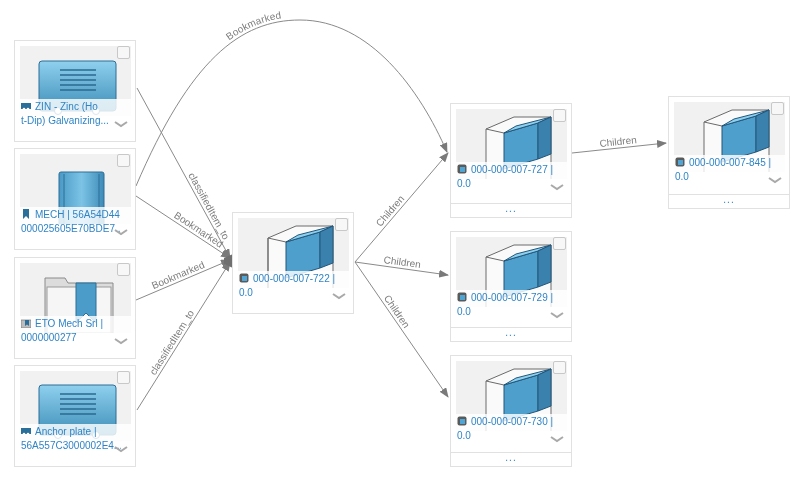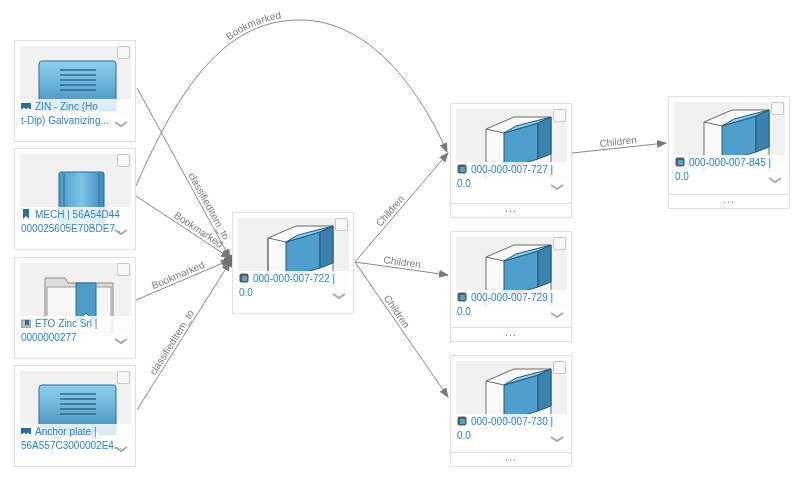--- a/index.html
+++ b/index.html
@@ -132,21 +132,21 @@
       <rect x="27" y="24" width="64" height="46" fill="#f6f6f6" stroke="#9a9a9a"></rect>
       <path d="M56,20 L76,20 L76,60 L66,50 L56,60 z" fill="#4b9cc8" stroke="#2d6f96"></path>
     </svg>
   </div>
   <span class="cb"></span>
   <div class="caption"></div>
   <div class="ttl">
     <span class="ico"><svg width="10" height="10">
           <rect x="0" y="2" width="10" height="8" fill="#bdbdbd" stroke="#777" stroke-width="0.7"></rect>
           <path d="M4,2 L8,2 L8,8 L6,6.5 L4,8 z" fill="#2a6f9a"></path>
-        </svg></span><span>ETO Zinc Srl |</span><br>
+        </svg></span><span>ETO Mech Srl |</span><br>
     <span>0000000277</span>
   </div>
   <svg class="chev">
       <path d="M1,3 L7,7 L13,3" stroke="#a9a9a9" stroke-width="2" fill="none"></path>
     </svg>
 </div>
 
 <div class="tile" style="left:14px;top:365px;padding-left:32px;">
   <div class="thumb">
     <svg width="111" height="70" viewBox="0 0 111 70">

